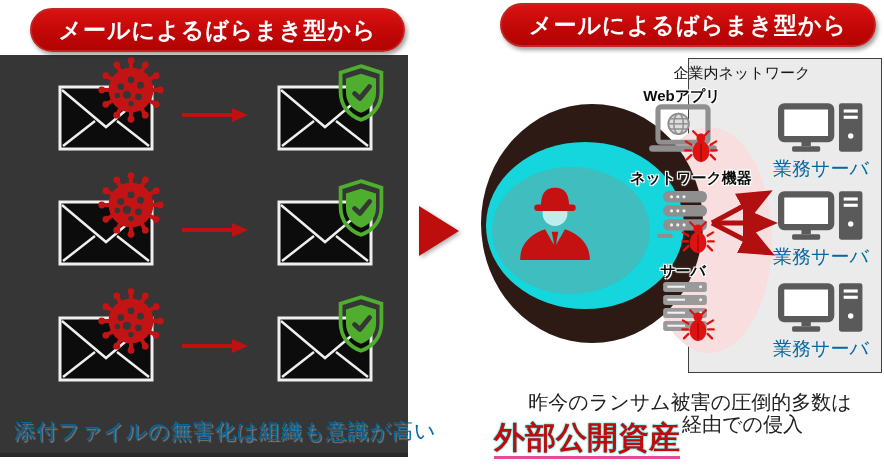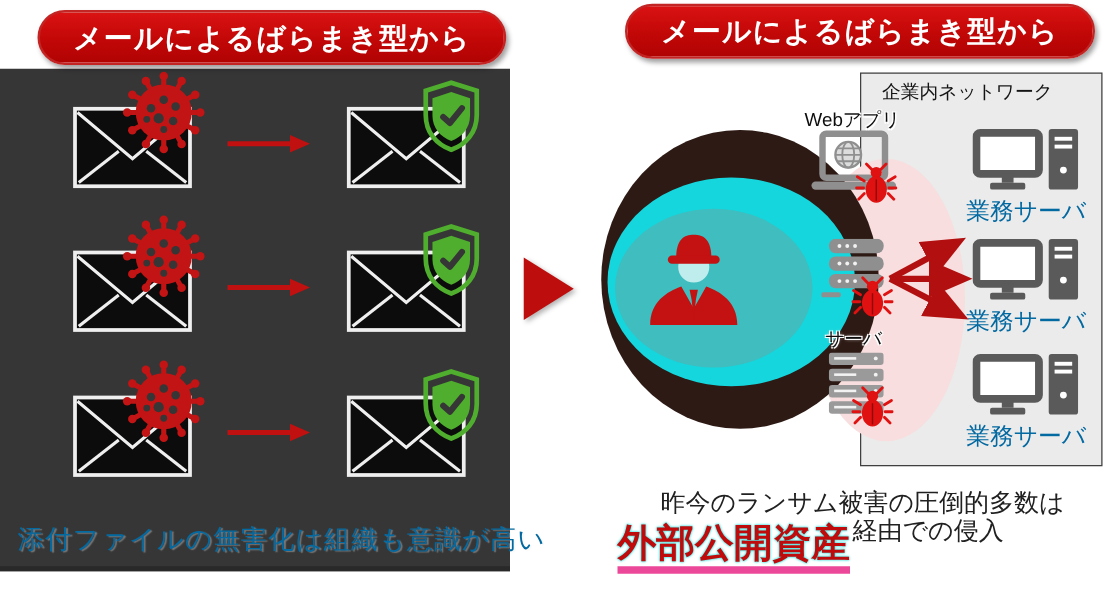--- a/index.html
+++ b/index.html
@@ -28,40 +28,40 @@
     white-space:nowrap;
   }
 
   
   .transition-triangle { left:419px; top:206px; width:0; height:0;
     border-top:25px solid transparent; border-bottom:25px solid transparent;
     border-left:40px solid #bd0d0d; filter:drop-shadow(2px 2px 2px rgba(0,0,0,0.3)); }
 
   
   .network-box { left:688px; top:58px; width:194px; height:315px; background:#ebebeb; border:1px solid #404040; z-index:1; }
-  .network-box-title { left:692px; top:64px; width:164px; text-align:center; font-size:15px; color:#141414; z-index:2; }
+  .network-box-title { left:660px; top:64px; width:164px; text-align:center; font-size:15px; color:#141414; z-index:2; }
   .pink-ellipse { left:646px; top:127px; width:126px; height:226px; background:#f8dede; border-radius:50%; z-index:2; }
   .dark-circle { left:481px; top:104px; width:222px; height:239px; background:#2d1a15; border-radius:50%; z-index:3; }
   .cyan-ellipse { left:486px; top:142px; width:198px; height:167px; background:#15d6dc; border-radius:50%; z-index:4; }
   .teal-inner { left:492px; top:167px; width:158px; height:127px; background:#3fbdbf; border-radius:50%; z-index:5; }
 
   .asset-label {
-    z-index:7; font-size:15px; font-weight:normal; color:#0d0d0d; text-align:center; white-space:nowrap;
+    z-index:7; font-size:15px; font-weight:bold; color:#0d0d0d; text-align:center; white-space:nowrap;
     text-shadow:-1px -1px 0 #fff, 1px -1px 0 #fff, -1px 1px 0 #fff, 1px 1px 0 #fff, 0 0 3px #fff;
   }
   .icon-layer { z-index:6; }
   .bug-layer { z-index:8; }
 
   .server-label { z-index:2; width:122px; text-align:center; font-size:19px; color:#0369a1; white-space:nowrap; }
 
   .ransom-line1 { left:500px; top:389px; width:380px; text-align:center; font-size:20px; color:#212121; white-space:nowrap; }
   .ransom-line2 { left:494px; top:411px; display:flex; align-items:flex-end; white-space:nowrap; }
   .ransom-highlight {
     font-size:31px; font-weight:bold; color:#bf0b0b; line-height:1.1;
-    border-bottom:6px solid #ec4899; padding-bottom:1px;
+    border-bottom:3px solid #ec4899; padding-bottom:1px;
     text-shadow:0 0 2px #45e0e0, 0 0 2px #45e0e0;
   }
   .ransom-rest { font-size:20px; color:#212121; margin-bottom:21px; margin-left:2px; }
 </style>
 </head>
 <body>
 
 <div class="canvas">
 
   <div class="abs left-panel"></div>
@@ -302,20 +302,21 @@
       <line x1="13" y1="46" x2="5" y2="54"></line>
         <line x1="47" y1="28" x2="57" y2="22"></line>
       <line x1="48" y1="38" x2="58" y2="38"></line>
         <line x1="47" y1="46" x2="55" y2="54"></line>
     </g>
     <circle cx="30" cy="16" r="8" fill="#e01111"></circle>
     <ellipse cx="30" cy="40" rx="15" ry="19" fill="#e01111"></ellipse>
     <line x1="30" y1="26" x2="30" y2="56" stroke="#8f0a0a" stroke-width="2"></line>
   </svg>
 
+  <div class="abs asset-label" style="left:606px;top:169px;width:170px">ネットワーク機器</div>
   <svg class="abs icon-layer" style="left:657px;top:191px" width="52" height="48" viewBox="0 0 100 92">
     <g fill="#8f8f8f">
       <rect x="12" y="0" width="84" height="22" rx="10"></rect>
       <rect x="12" y="27" width="84" height="22" rx="10"></rect>
       <rect x="12" y="54" width="84" height="22" rx="10"></rect>
       <rect x="0" y="82" width="30" height="8" rx="3"></rect>
     </g>
     <g fill="#f2f2f2">
       <circle cx="28" cy="11" r="3"></circle>
         <circle cx="40" cy="11" r="3"></circle>

